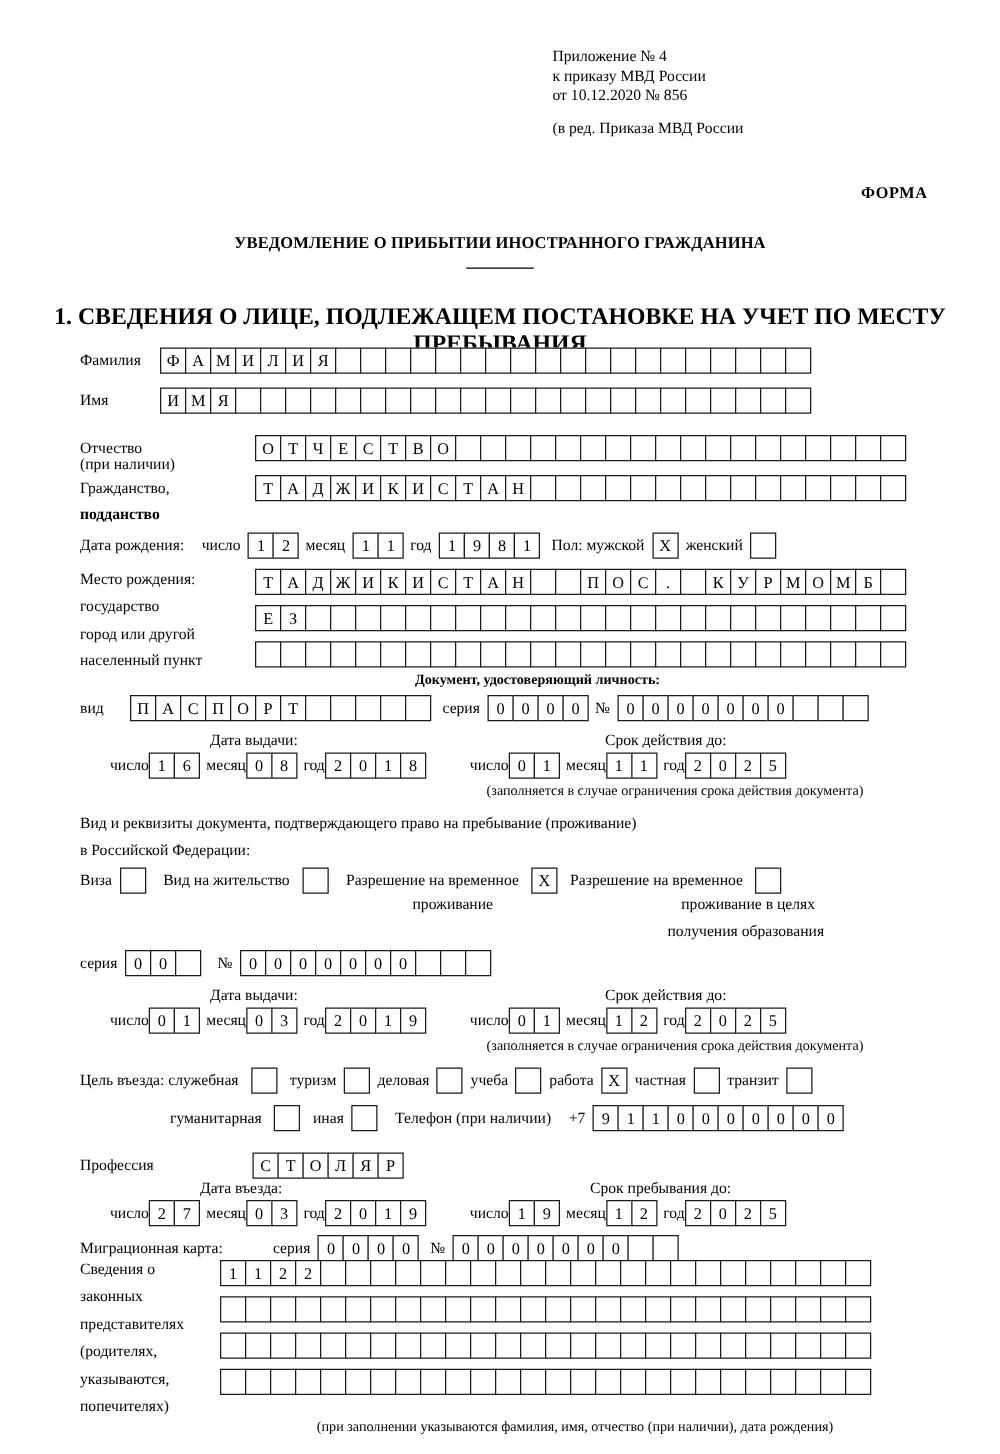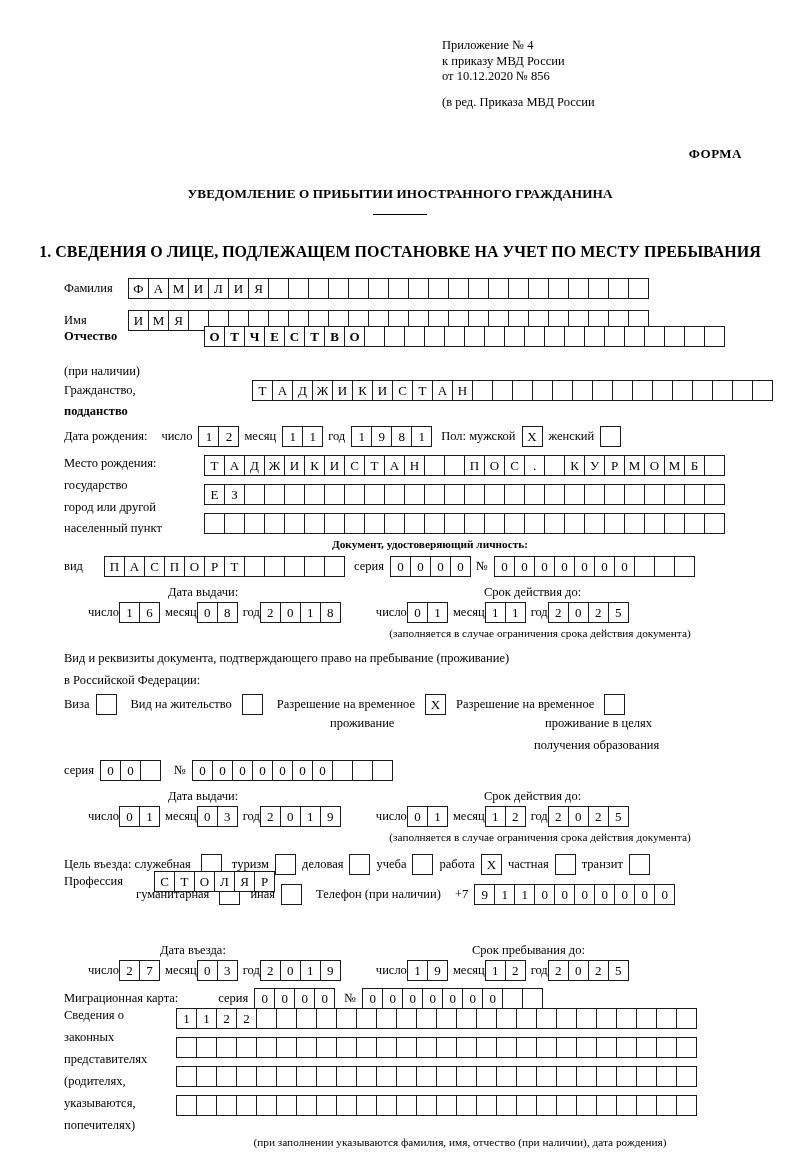--- a/index.html
+++ b/index.html
@@ -55,21 +55,21 @@
     line-height: 19px;
     letter-spacing: 0.1px;
   }
   .title .u { display:inline-block; border-bottom:1px solid #000; width:54px; vertical-align: 2px;}
   .section1 {
     position: absolute;
     top: 243px;
     left: 0;
     width: 800px;
     text-align: center;
-    font-size: 16px;
+    font-size: 19px;
     font-weight: bold;
   }
 
   
   .row {
     position: absolute;
     display: flex;
     align-items: center;
     font-size: 12.5px;
     white-space: nowrap;
@@ -194,21 +194,21 @@
         <span class="bx"></span>
         <span class="bx"></span>
         <span class="bx"></span>
         <span class="bx"></span>
         <span class="bx"></span>
         <span class="bx"></span>
         <span class="bx"></span>
       </span>
   </div>
 
-  <div class="row" style="top:326px; left:64px;font-weight:bold;">
+  <div class="row" style="top:348px; left:64px;">
     <span class="lbl" style="width:140px;">Отчество</span>
     <span class="boxes" id="patronymic-boxes">
         <span class="bx">О</span>
         <span class="bx">Т</span>
         <span class="bx">Ч</span>
         <span class="bx">Е</span>
         <span class="bx">С</span>
         <span class="bx">Т</span>
         <span class="bx">В</span>
         <span class="bx">О</span>
@@ -227,21 +227,21 @@
         <span class="bx"></span>
         <span class="bx"></span>
         <span class="bx"></span>
         <span class="bx"></span>
         <span class="bx"></span>
         <span class="bx"></span>
       </span>
   </div>
   <div class="label-left" style="top:364px; left:64px;">(при наличии)</div>
 
-  <div class="row" style="top:380px; left:64px;gap:48px;">
+  <div class="row" style="top:380px; left:64px;">
     <span class="lbl" style="width:140px;">Гражданство,</span>
     <span class="boxes" id="citizenship-boxes">
         <span class="bx">Т</span>
         <span class="bx">А</span>
         <span class="bx">Д</span>
         <span class="bx">Ж</span>
         <span class="bx">И</span>
         <span class="bx">К</span>
         <span class="bx">И</span>
         <span class="bx">С</span>
@@ -635,21 +635,21 @@
         <span class="bx">0</span>
         <span class="bx">0</span>
         <span class="bx">0</span>
         <span class="bx">0</span>
         <span class="bx">0</span>
         <span class="bx">0</span>
         <span class="bx">0</span>
       </span>
   </div>
 
-  <div class="row" style="top:871px; left:64px;">
+  <div class="row" style="top:922px; left:64px;gap:48px;">
     <span class="lbl" style="width:90px;">Профессия</span>
     <span class="boxes" id="profession-boxes">
         <span class="bx">С</span>
         <span class="bx">Т</span>
         <span class="bx">О</span>
         <span class="bx">Л</span>
         <span class="bx">Я</span>
         <span class="bx">Р</span>
       </span>
   </div>

